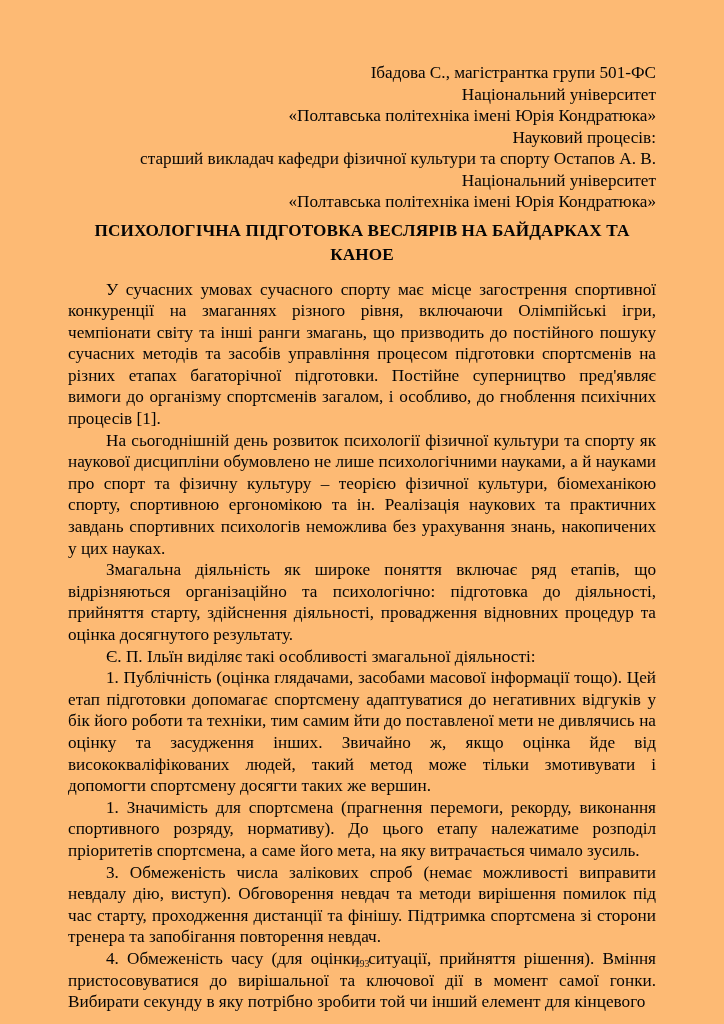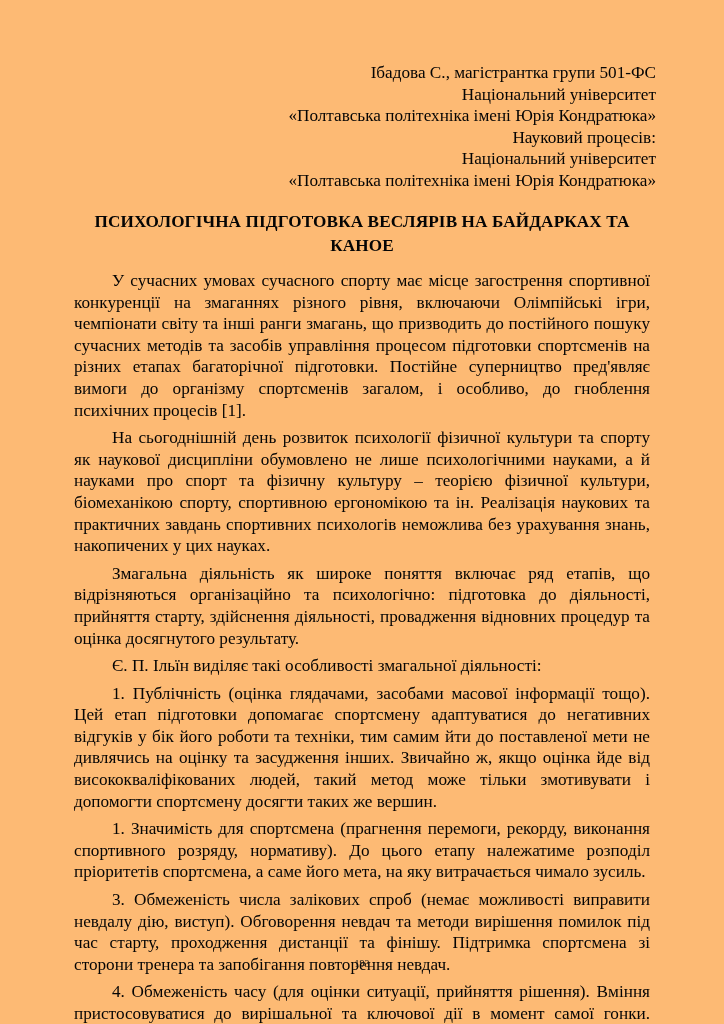--- a/index.html
+++ b/index.html
@@ -41,37 +41,37 @@
   }
   .header-line {
     display: block;
     white-space: nowrap;
   }
   .header-line.italic {
   }
 
   
   .doc-title {
-    margin-top: 19px;
+    margin-top: 6px;
     text-align: center;
     font-weight: bold;
     font-size: 17.2px;
     line-height: 24px;
     letter-spacing: 0.1px;
     padding: 0 12px;
   }
 
   
   .body-block {
     margin-top: 12px;
     font-size: 17.2px;
     line-height: 21.6px;
   }
   .para {
-    margin: 6px;
+    margin: 0;
     text-align: justify;
     text-indent: 38px;
     text-justify: inter-word;
     hyphens: none;
   }
 
   
   .page-number {
     position: absolute;
     left: 0;
@@ -88,20 +88,21 @@
 
 <div class="page">
 
   <div class="content">
 
     <div class="header-block">
       <span class="header-line">Ібадова С., магістрантка групи 501-ФС</span>
       <span class="header-line italic">Національний університет</span>
       <span class="header-line italic">«Полтавська політехніка імені Юрія Кондратюка»</span>
       <span class="header-line">Науковий процесів:</span>
+      <span class="header-line">старший викладач кафедри фізичної культури та спорту Остапов А. В.</span>
       <span class="header-line italic">Національний університет</span>
       <span class="header-line italic">«Полтавська політехніка імені Юрія Кондратюка»</span>
     </div>
 
     <h1 class="doc-title">ПСИХОЛОГІЧНА ПІДГОТОВКА ВЕСЛЯРІВ НА БАЙДАРКАХ ТА КАНОЕ</h1>
 
     <div class="body-block">
       <p class="para">У сучасних умовах сучасного спорту має місце загострення спортивної конкуренції на змаганнях різного рівня, включаючи Олімпійські ігри, чемпіонати світу та інші ранги змагань, що призводить до постійного пошуку сучасних методів та засобів управління процесом підготовки спортсменів на різних етапах багаторічної підготовки. Постійне суперництво пред'являє вимоги до організму спортсменів загалом, і особливо, до гноблення психічних процесів [1].</p>
       <p class="para">На сьогоднішній день розвиток психології фізичної культури та спорту як наукової дисципліни обумовлено не лише психологічними науками, а й науками про спорт та фізичну культуру – теорією фізичної культури, біомеханікою спорту, спортивною ергономікою та ін. Реалізація наукових та практичних завдань спортивних психологів неможлива без урахування знань, накопичених у цих науках.</p>
       <p class="para">Змагальна діяльність як широке поняття включає ряд етапів, що відрізняються організаційно та психологічно: підготовка до діяльності, прийняття старту, здійснення діяльності, провадження відновних процедур та оцінка досягнутого результату.</p>

